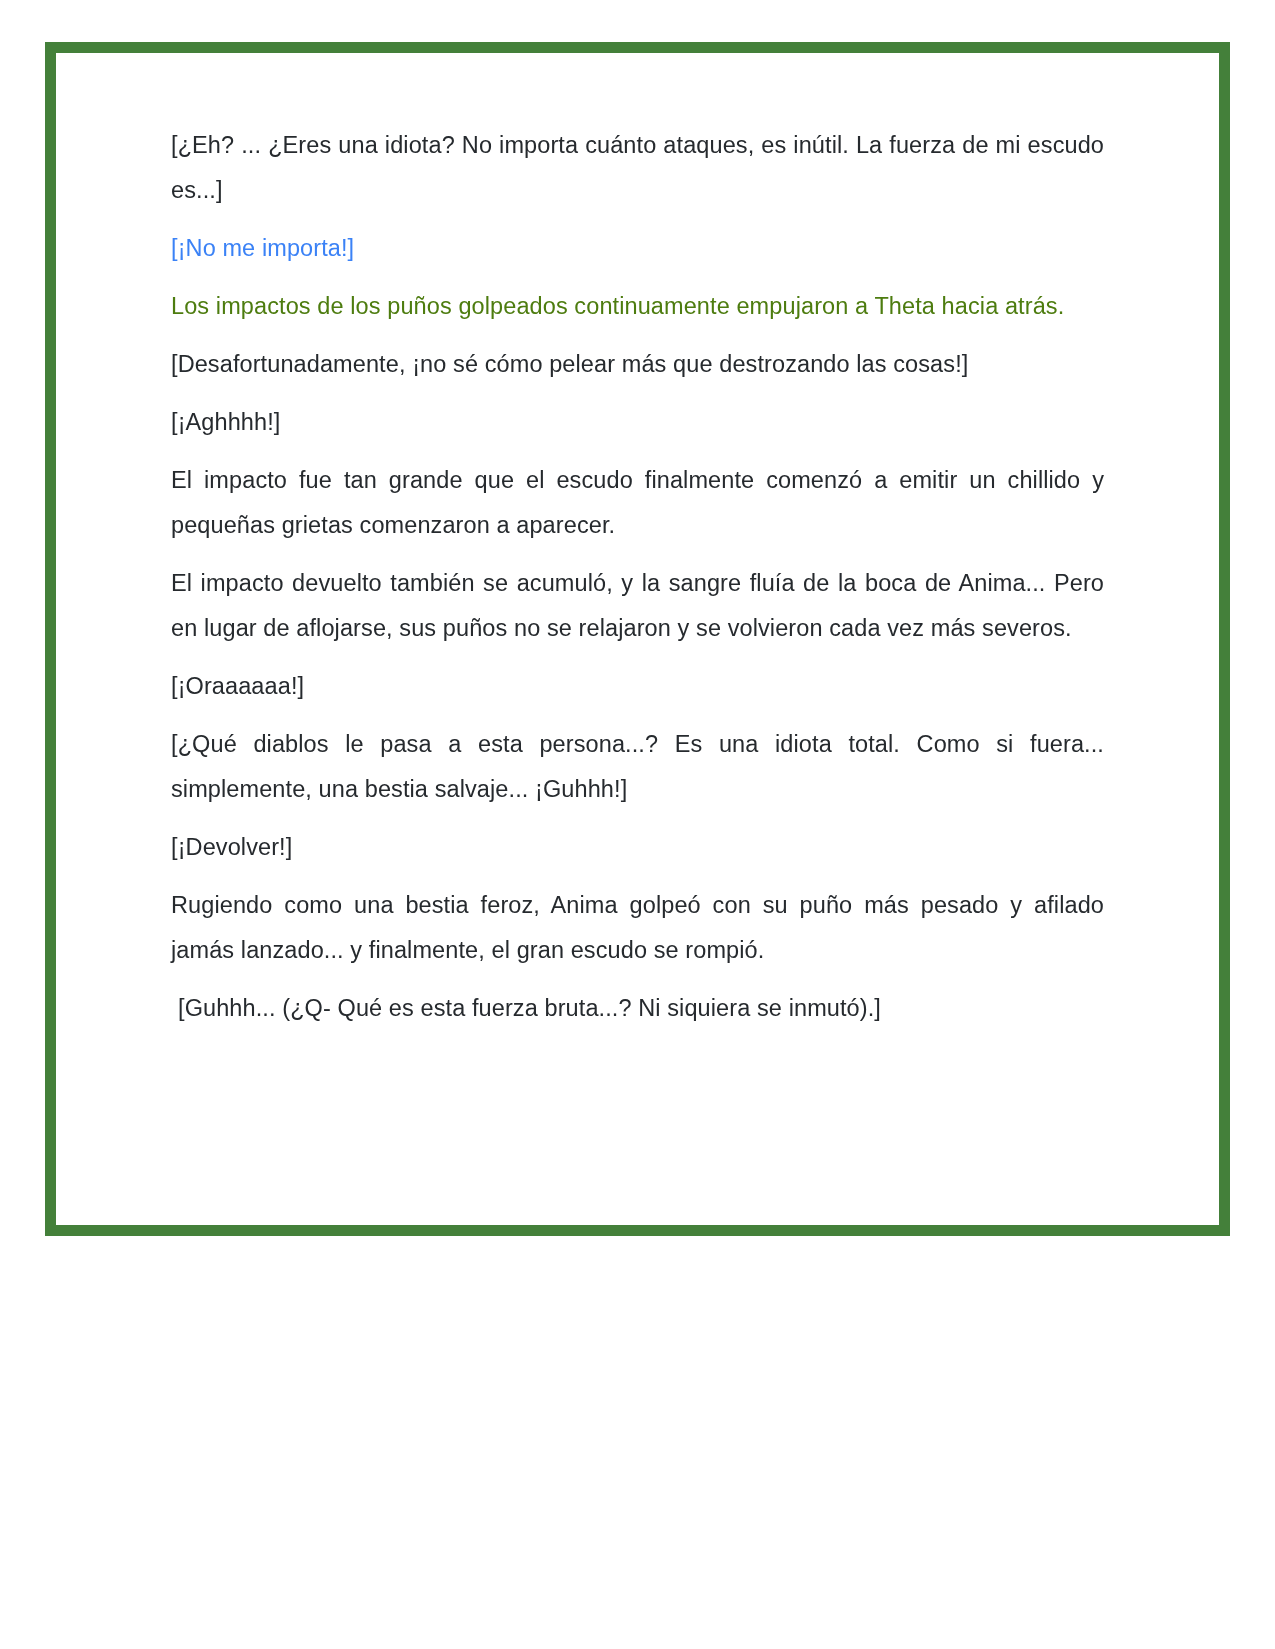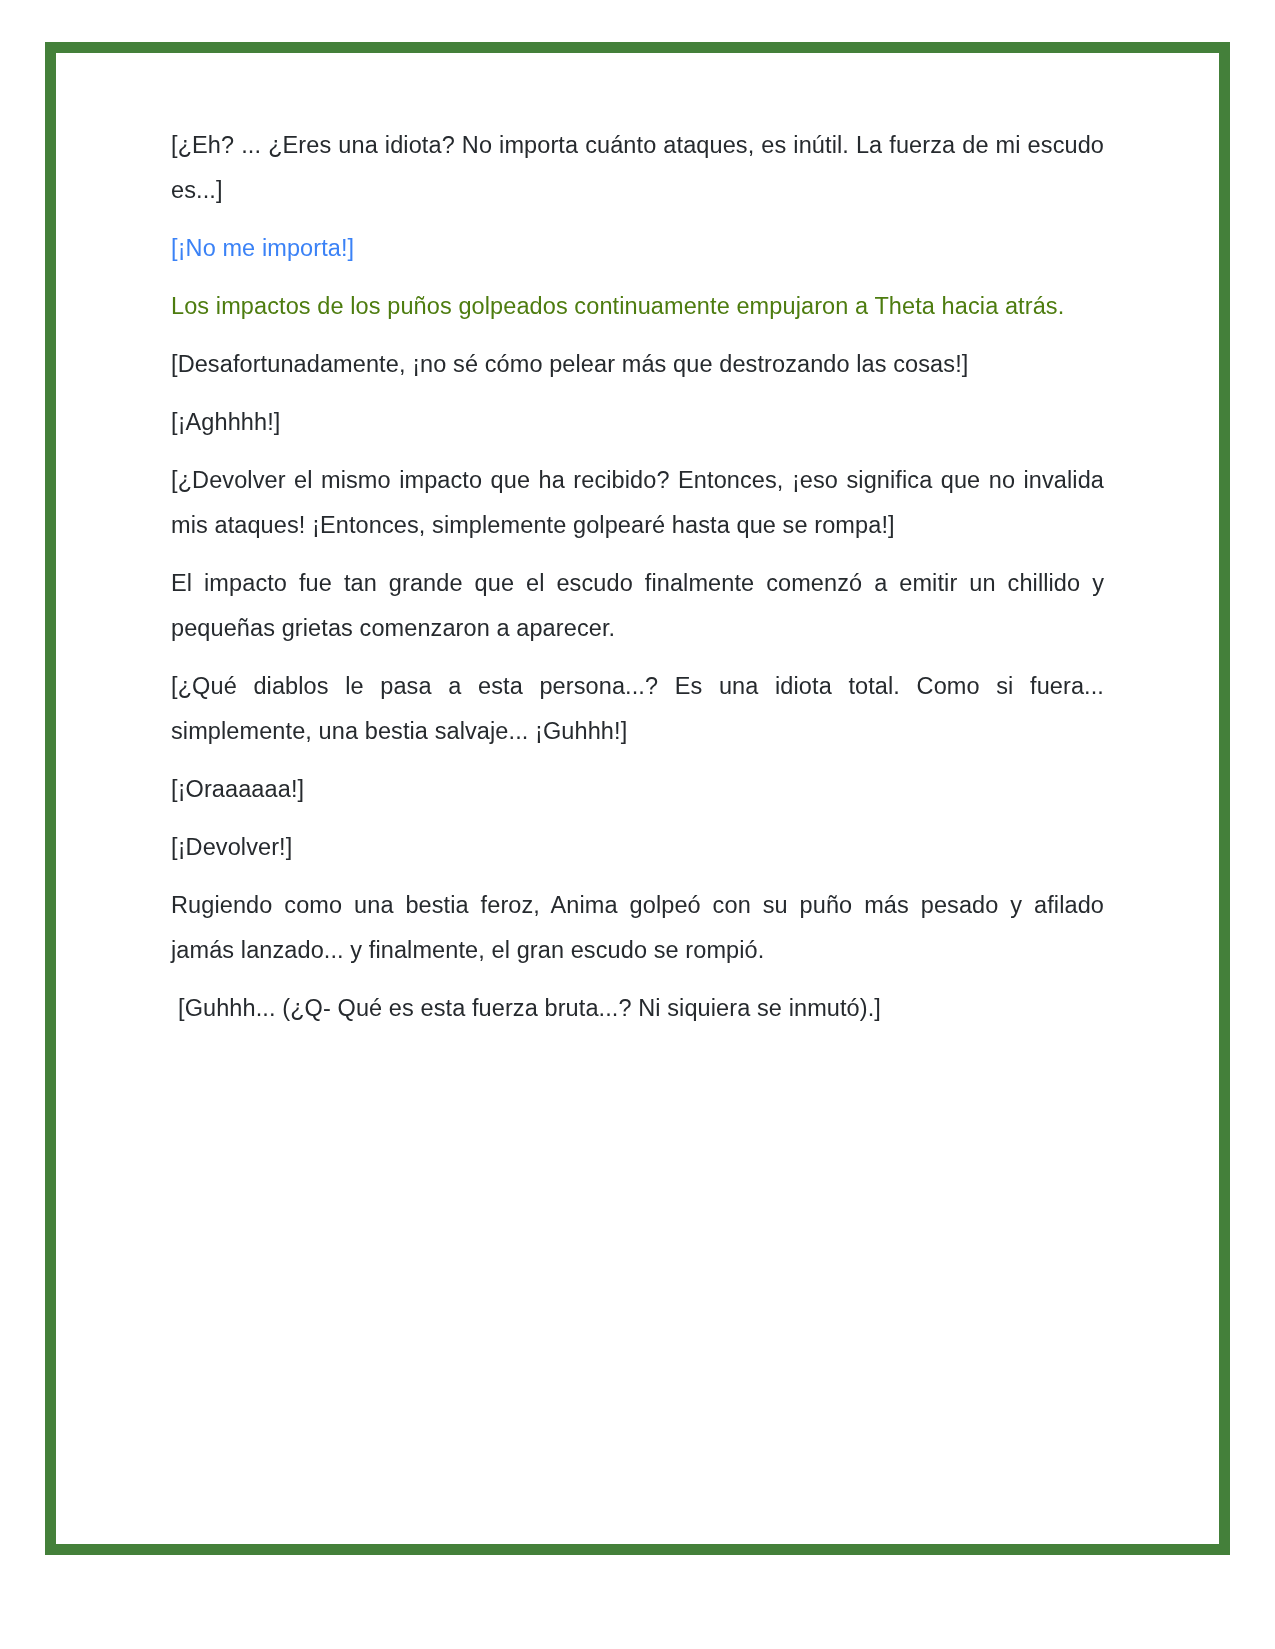--- a/index.html
+++ b/index.html
@@ -11,21 +11,21 @@
     width: 1275px;
     height: 1649px;
     position: relative;
     font-family: "Liberation Sans", sans-serif;
   }
   .page-frame {
     position: absolute;
     left: 45px;
     top: 42px;
     width: 1185px;
-    height: 1513px;
+    height: 1194px;
     box-sizing: border-box;
     border: 11px solid #1d4ed8;
     background: #ffffff;
   }
   .content {
     box-sizing: border-box;
     width: 100%;
     height: 100%;
     padding: 70px 115px 60px 115px;
     overflow: hidden;
@@ -45,21 +45,21 @@
 </head>
 <body>
 
 <div class="page-frame" style="border-color: rgb(68, 128, 58); background: rgb(255, 255, 255);">
   <div class="content">
       <p class="para" style="color: rgb(38, 42, 46);">[¿Eh? ... ¿Eres una idiota? No importa cuánto ataques, es inútil. La fuerza de mi escudo es...]</p>
       <p class="para" style="color: #3b82f6;">[¡No me importa!]</p>
       <p class="para" style="color: #4d7c0f;">Los impactos de los puños golpeados continuamente empujaron a Theta hacia atrás.</p>
       <p class="para" style="color: rgb(38, 42, 46);">[Desafortunadamente, ¡no sé cómo pelear más que destrozando las cosas!]</p>
       <p class="para" style="color: rgb(38, 42, 46);">[¡Aghhhh!]</p>
-      <p class="para" style="color: rgb(38, 42, 46);">[¿Devolver el mismo impacto que ha recibido? Entonces, ¡eso significa que no invalida mis ataques! ¡Entonces, simplemente golpearé hasta que se rompa!]</p>
       <p class="para" style="color: rgb(38, 42, 46);">El impacto fue tan grande que el escudo finalmente comenzó a emitir un chillido y pequeñas grietas comenzaron a aparecer.</p>
+      <p class="para" style="color: rgb(38, 42, 46);">El impacto devuelto también se acumuló, y la sangre fluía de la boca de Anima... Pero en lugar de aflojarse, sus puños no se relajaron y se volvieron cada vez más severos.</p>
+      <p class="para" style="color: rgb(38, 42, 46);">[¡Oraaaaaa!]</p>
       <p class="para" style="color: rgb(38, 42, 46);">[¿Qué diablos le pasa a esta persona...? Es una idiota total. Como si fuera... simplemente, una bestia salvaje... ¡Guhhh!]</p>
-      <p class="para" style="color: rgb(38, 42, 46);">[¡Oraaaaaa!]</p>
       <p class="para" style="color: rgb(38, 42, 46);">[¡Devolver!]</p>
       <p class="para" style="color: rgb(38, 42, 46);">Rugiendo como una bestia feroz, Anima golpeó con su puño más pesado y afilado jamás lanzado... y finalmente, el gran escudo se rompió.</p>
       <p class="para" style="color: rgb(38, 42, 46); margin-left: 7px;">[Guhhh... (¿Q- Qué es esta fuerza bruta...? Ni siquiera se inmutó).]</p>
     </div>
 </div>
 
 </body></html>

